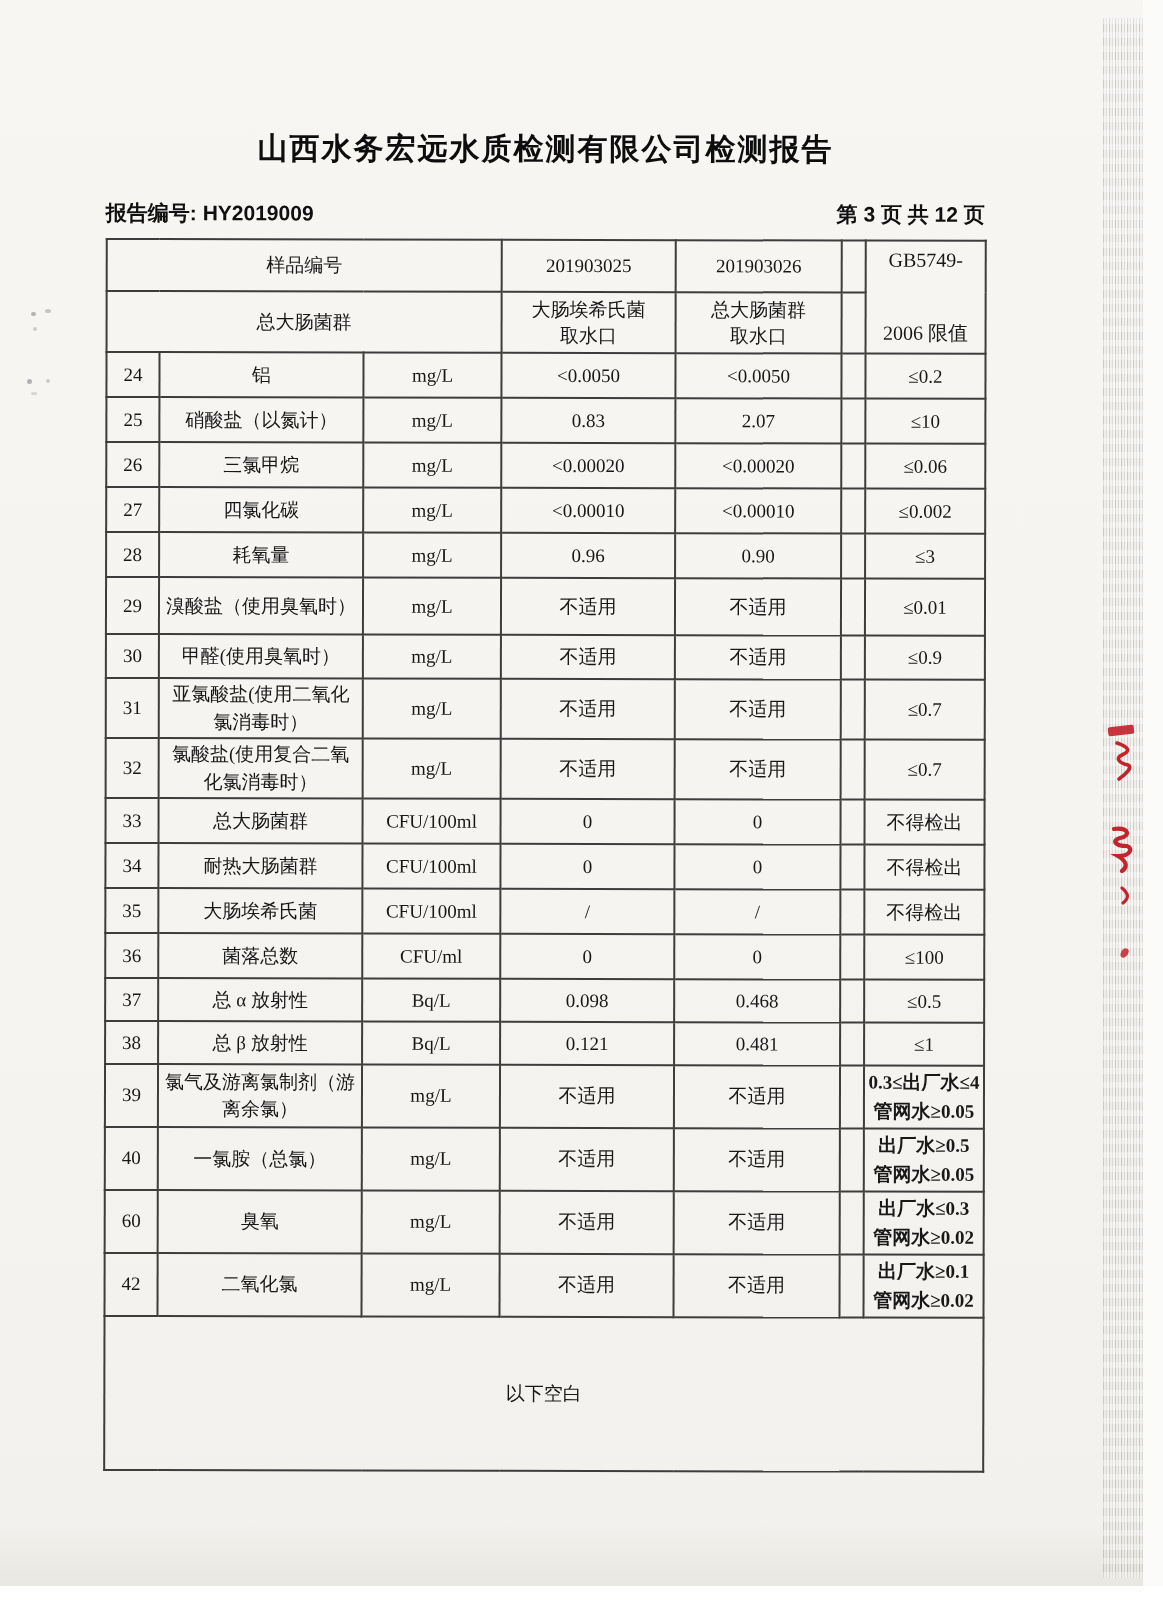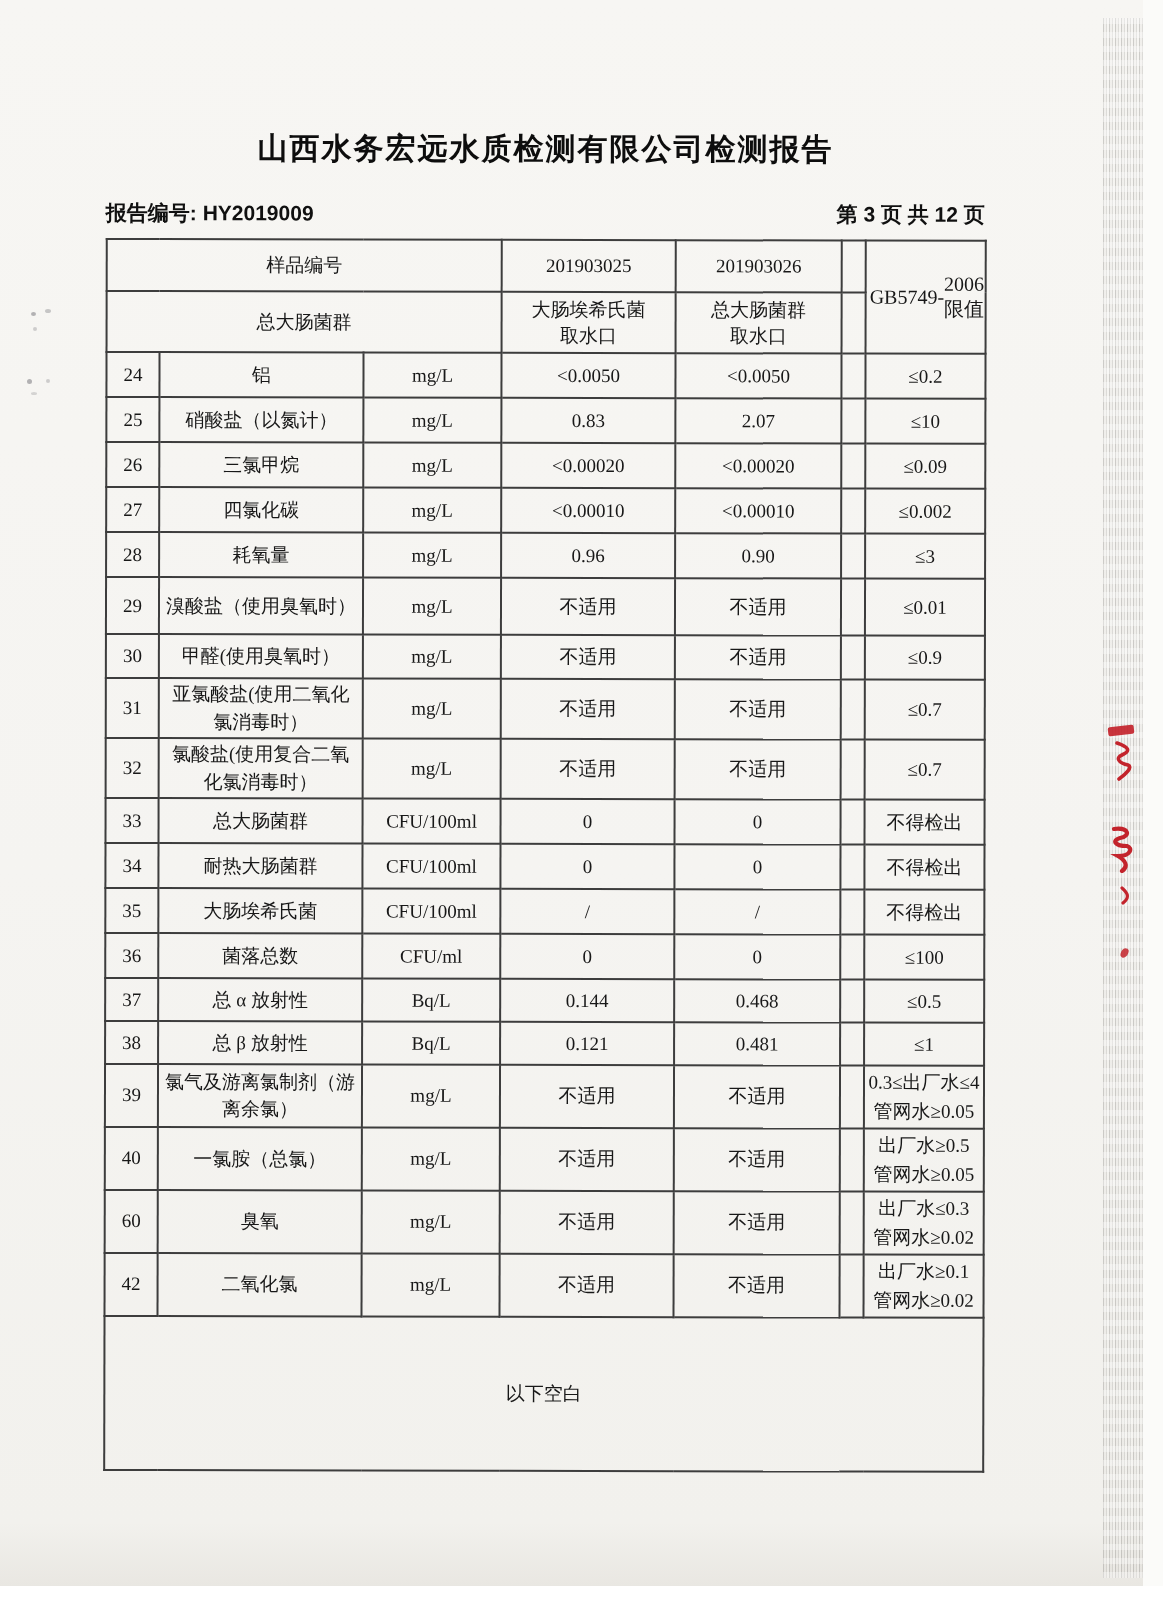--- a/index.html
+++ b/index.html
@@ -42,23 +42,23 @@
   }
   table.report{margin-top:11px;border-collapse:collapse;width:879px;table-layout:fixed;}
   table.report td{
     border:2px solid #3d3d3d;text-align:center;vertical-align:middle;
     font-size:19px;padding:1px 3px;color:#181818;overflow:hidden;
   }
   td.name-cell{text-align:left;padding:1px 4px 1px 9px;line-height:1.45;}
   td.gap-cell{border-top:none;border-bottom:none;padding:0;}
   tr.row-top td.gap-cell{border-top:2px solid #3d3d3d;}
   td.hdr{font-size:20px;}
-  .gb-wrap{height:98px;display:flex;flex-direction:row;justify-content:space-between;align-items:center;font-size:20px;padding:5px 0;}
+  .gb-wrap{height:98px;display:flex;flex-direction:column;justify-content:space-between;align-items:center;font-size:20px;padding:5px 0;}
   .preline{white-space:pre-line;}
-  td.limit-sm{font-size:13px;line-height:1.55;white-space:pre-line;padding:2px 1px;font-weight:400;}
+  td.limit-sm{font-size:13px;line-height:1.55;white-space:pre-line;padding:2px 1px;font-weight:700;}
   td.blank-cell{text-align:left;vertical-align:top;padding:7px 11px;height:150px;font-size:19px;}
   tr.h52{height:52px}tr.h61{height:61px}tr.h45{height:45px}tr.h57{height:57px}
   tr.h44{height:44px}tr.h60{height:60px}tr.h43{height:43px}tr.h58{height:58px}
   tr.h55{height:55px}tr.h53{height:53px}
 </style>
 </head>
 <body>
 
 <div class="paper"></div>
 <div class="edge-band"></div>
@@ -148,21 +148,21 @@
         <td class="gap-cell"></td>
         <td>≤10</td>
       </tr>
       <tr class="h45">
         <td>26</td>
         <td class="name-cell">三氯甲烷</td>
         <td>mg/L</td>
         <td>&lt;0.00020</td>
         <td>&lt;0.00020</td>
         <td class="gap-cell"></td>
-        <td>≤0.09</td>
+        <td>≤0.06</td>
       </tr>
       <tr class="h45">
         <td>27</td>
         <td class="name-cell">四氯化碳</td>
         <td>mg/L</td>
         <td>&lt;0.00010</td>
         <td>&lt;0.00010</td>
         <td class="gap-cell"></td>
         <td>≤0.002</td>
       </tr>
@@ -244,21 +244,21 @@
         <td>CFU/ml</td>
         <td>0</td>
         <td>0</td>
         <td class="gap-cell"></td>
         <td>≤100</td>
       </tr>
       <tr class="h43">
         <td>37</td>
         <td class="name-cell">总 α 放射性</td>
         <td>Bq/L</td>
-        <td>0.144</td>
+        <td>0.098</td>
         <td>0.468</td>
         <td class="gap-cell"></td>
         <td>≤0.5</td>
       </tr>
       <tr class="h43">
         <td>38</td>
         <td class="name-cell">总 β 放射性</td>
         <td>Bq/L</td>
         <td>0.121</td>
         <td>0.481</td>

